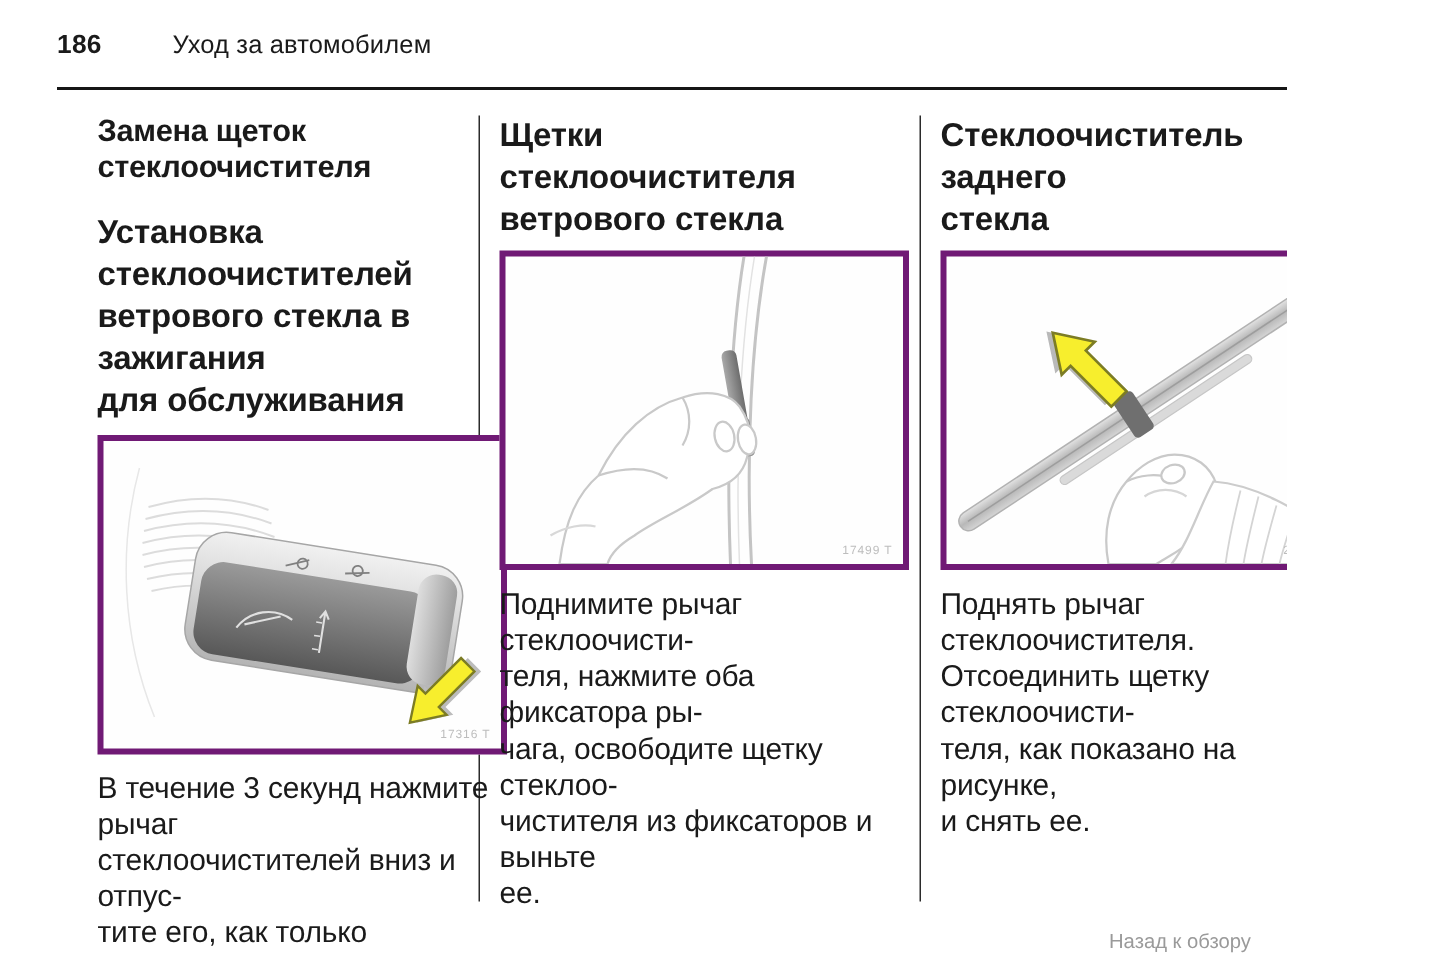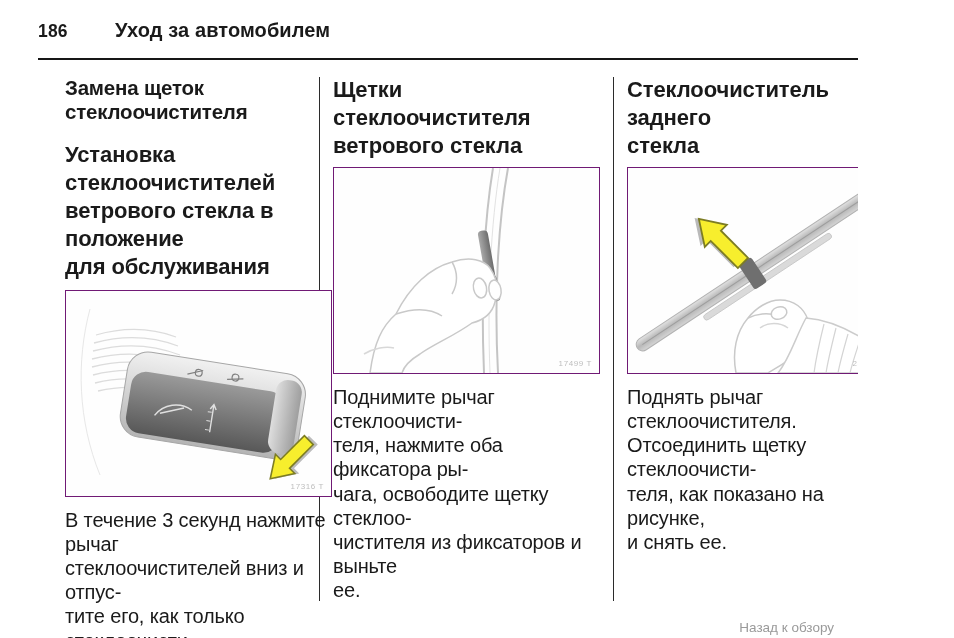--- a/index.html
+++ b/index.html
@@ -7,21 +7,21 @@
     width:954px;height:638px;
     font-family:"Liberation Sans", sans-serif;
     color:#1a1a1a;
     -webkit-font-smoothing:antialiased;
   }
   .page{position:relative;width:858px;height:638px;background:#fff;overflow:hidden;}
 
   
   .header{position:absolute;left:38px;top:19px;display:flex;align-items:baseline;}
   .page-number{font-size:17.5px;font-weight:bold;width:77px;letter-spacing:.2px;}
-  .chapter-title{font-size:20px;font-weight:bold;letter-spacing:.1px;}
+  .chapter-title{font-size:17px;font-weight:normal;letter-spacing:.1px;}
   .header-rule{position:absolute;left:38px;top:58px;width:858px;height:2px;background:#161616;}
 
   
   .col-divider{position:absolute;top:77px;width:1px;height:524px;background:#2b2b2b;}
   .divider-1{left:319px;}
   .divider-2{left:613px;}
 
   
   .col{position:absolute;top:76px;width:267px;}
   .col-1{left:30px;padding-left:35px;}
@@ -33,21 +33,21 @@
     margin:0 0 17px 0;white-space:pre-line;letter-spacing:-.2px;
   }
   .sub-title{
     font-size:22px;font-weight:bold;line-height:1.27;
     margin:0 0 9px 0;white-space:pre-line;letter-spacing:-.1px;
   }
   .col-2 .sub-title,.col-3 .sub-title{margin-bottom:7px;}
 
   .figure{
     position:relative;width:265px;height:205px;background:#fefefe;
-    border:1px solid #701a75;margin-bottom:11px;
+    border:4px solid #701a75;margin-bottom:11px;
   }
   .figure svg{display:block;width:100%;height:100%;}
   .fig-caption{
     position:absolute;right:7px;bottom:5px;
     font-size:8px;color:#bdbdbd;letter-spacing:.6px;
   }
 
   .body-par{
     font-size:20px;line-height:1.21;margin:0 0 8px 0;
     white-space:pre-line;letter-spacing:-.15px;
@@ -70,21 +70,21 @@
   </div>
   <div class="header-rule"></div>
 
   <div class="col-divider divider-1"></div>
   <div class="col-divider divider-2"></div>
 
   <div class="col col-1">
     <h1 class="section-title">Замена щеток
 стеклоочистителя</h1>
     <h2 class="sub-title">Установка стеклоочистителей
-ветрового стекла в положение
+ветрового стекла в зажигания
 для обслуживания</h2>
 
     <div class="figure">
       <svg viewBox="0 0 265 205">
         <defs>
           <linearGradient id="stalkTop" x1="0" y1="0" x2="0" y2="1">
             <stop offset="0" stop-color="#f1f1f1"></stop>
               <stop offset="1" stop-color="#b4b4b4"></stop>
           </linearGradient>
           <linearGradient id="stalkFace" x1="0" y1="0" x2="0" y2="1">

